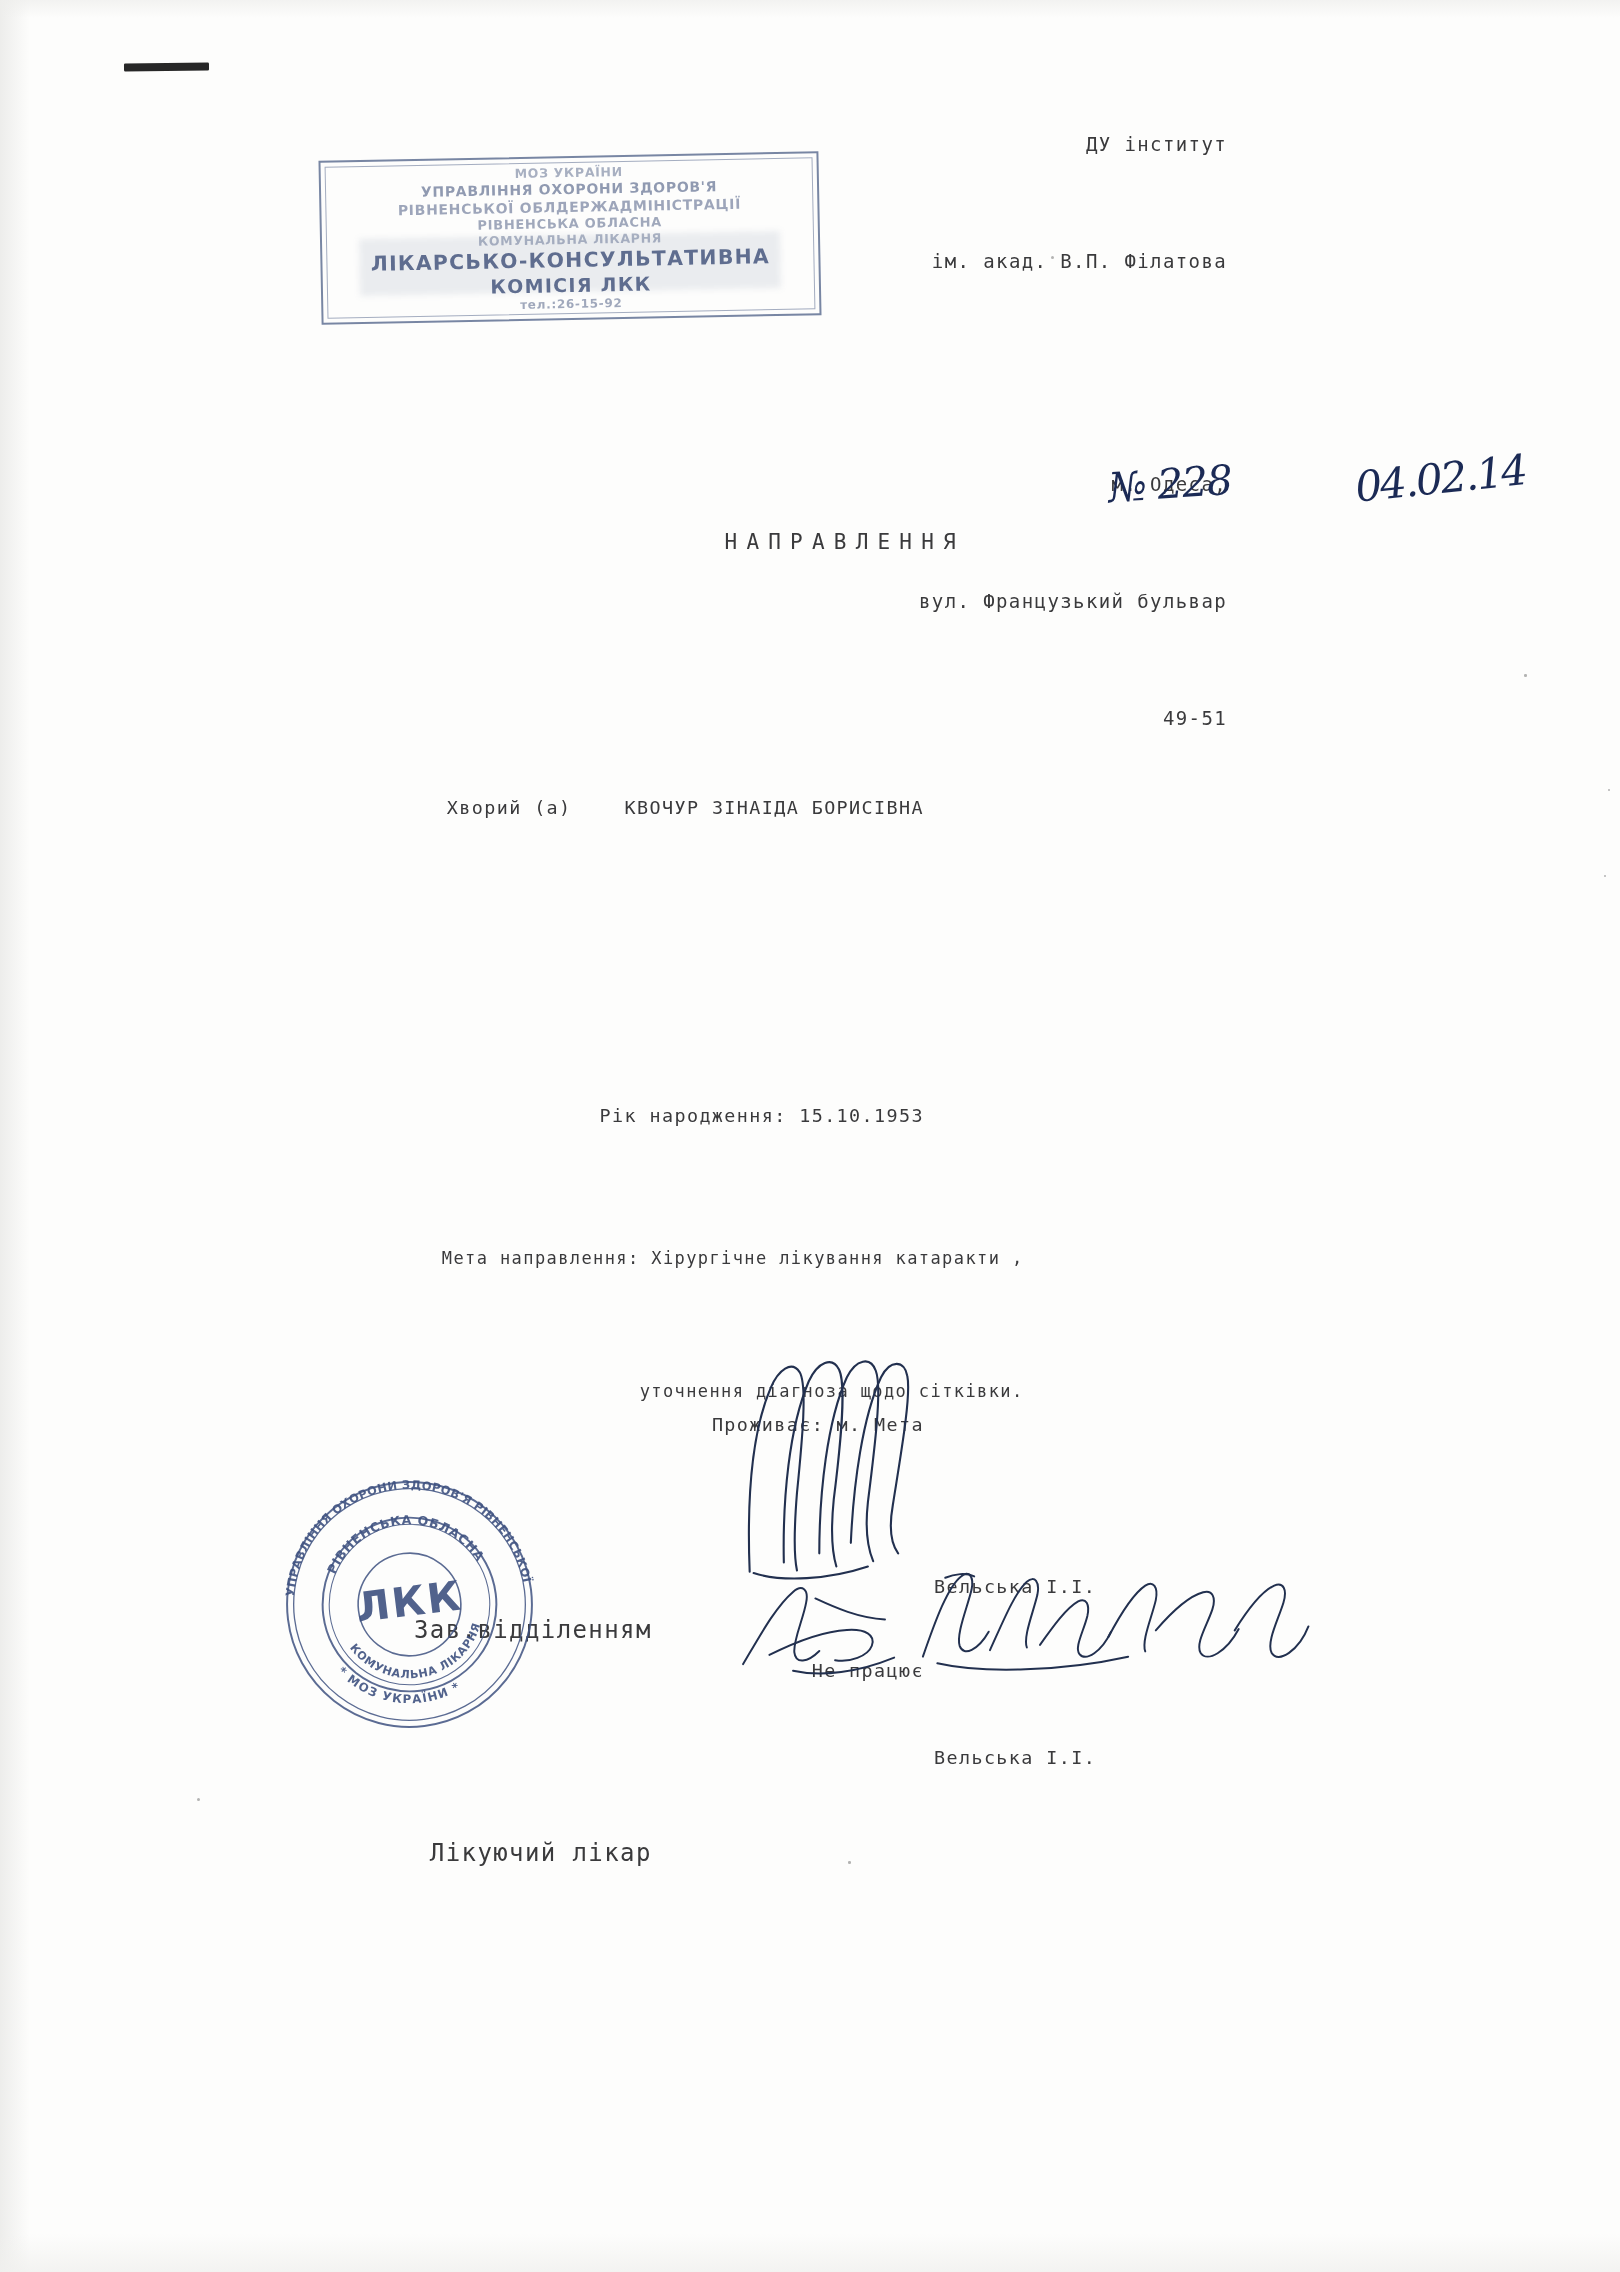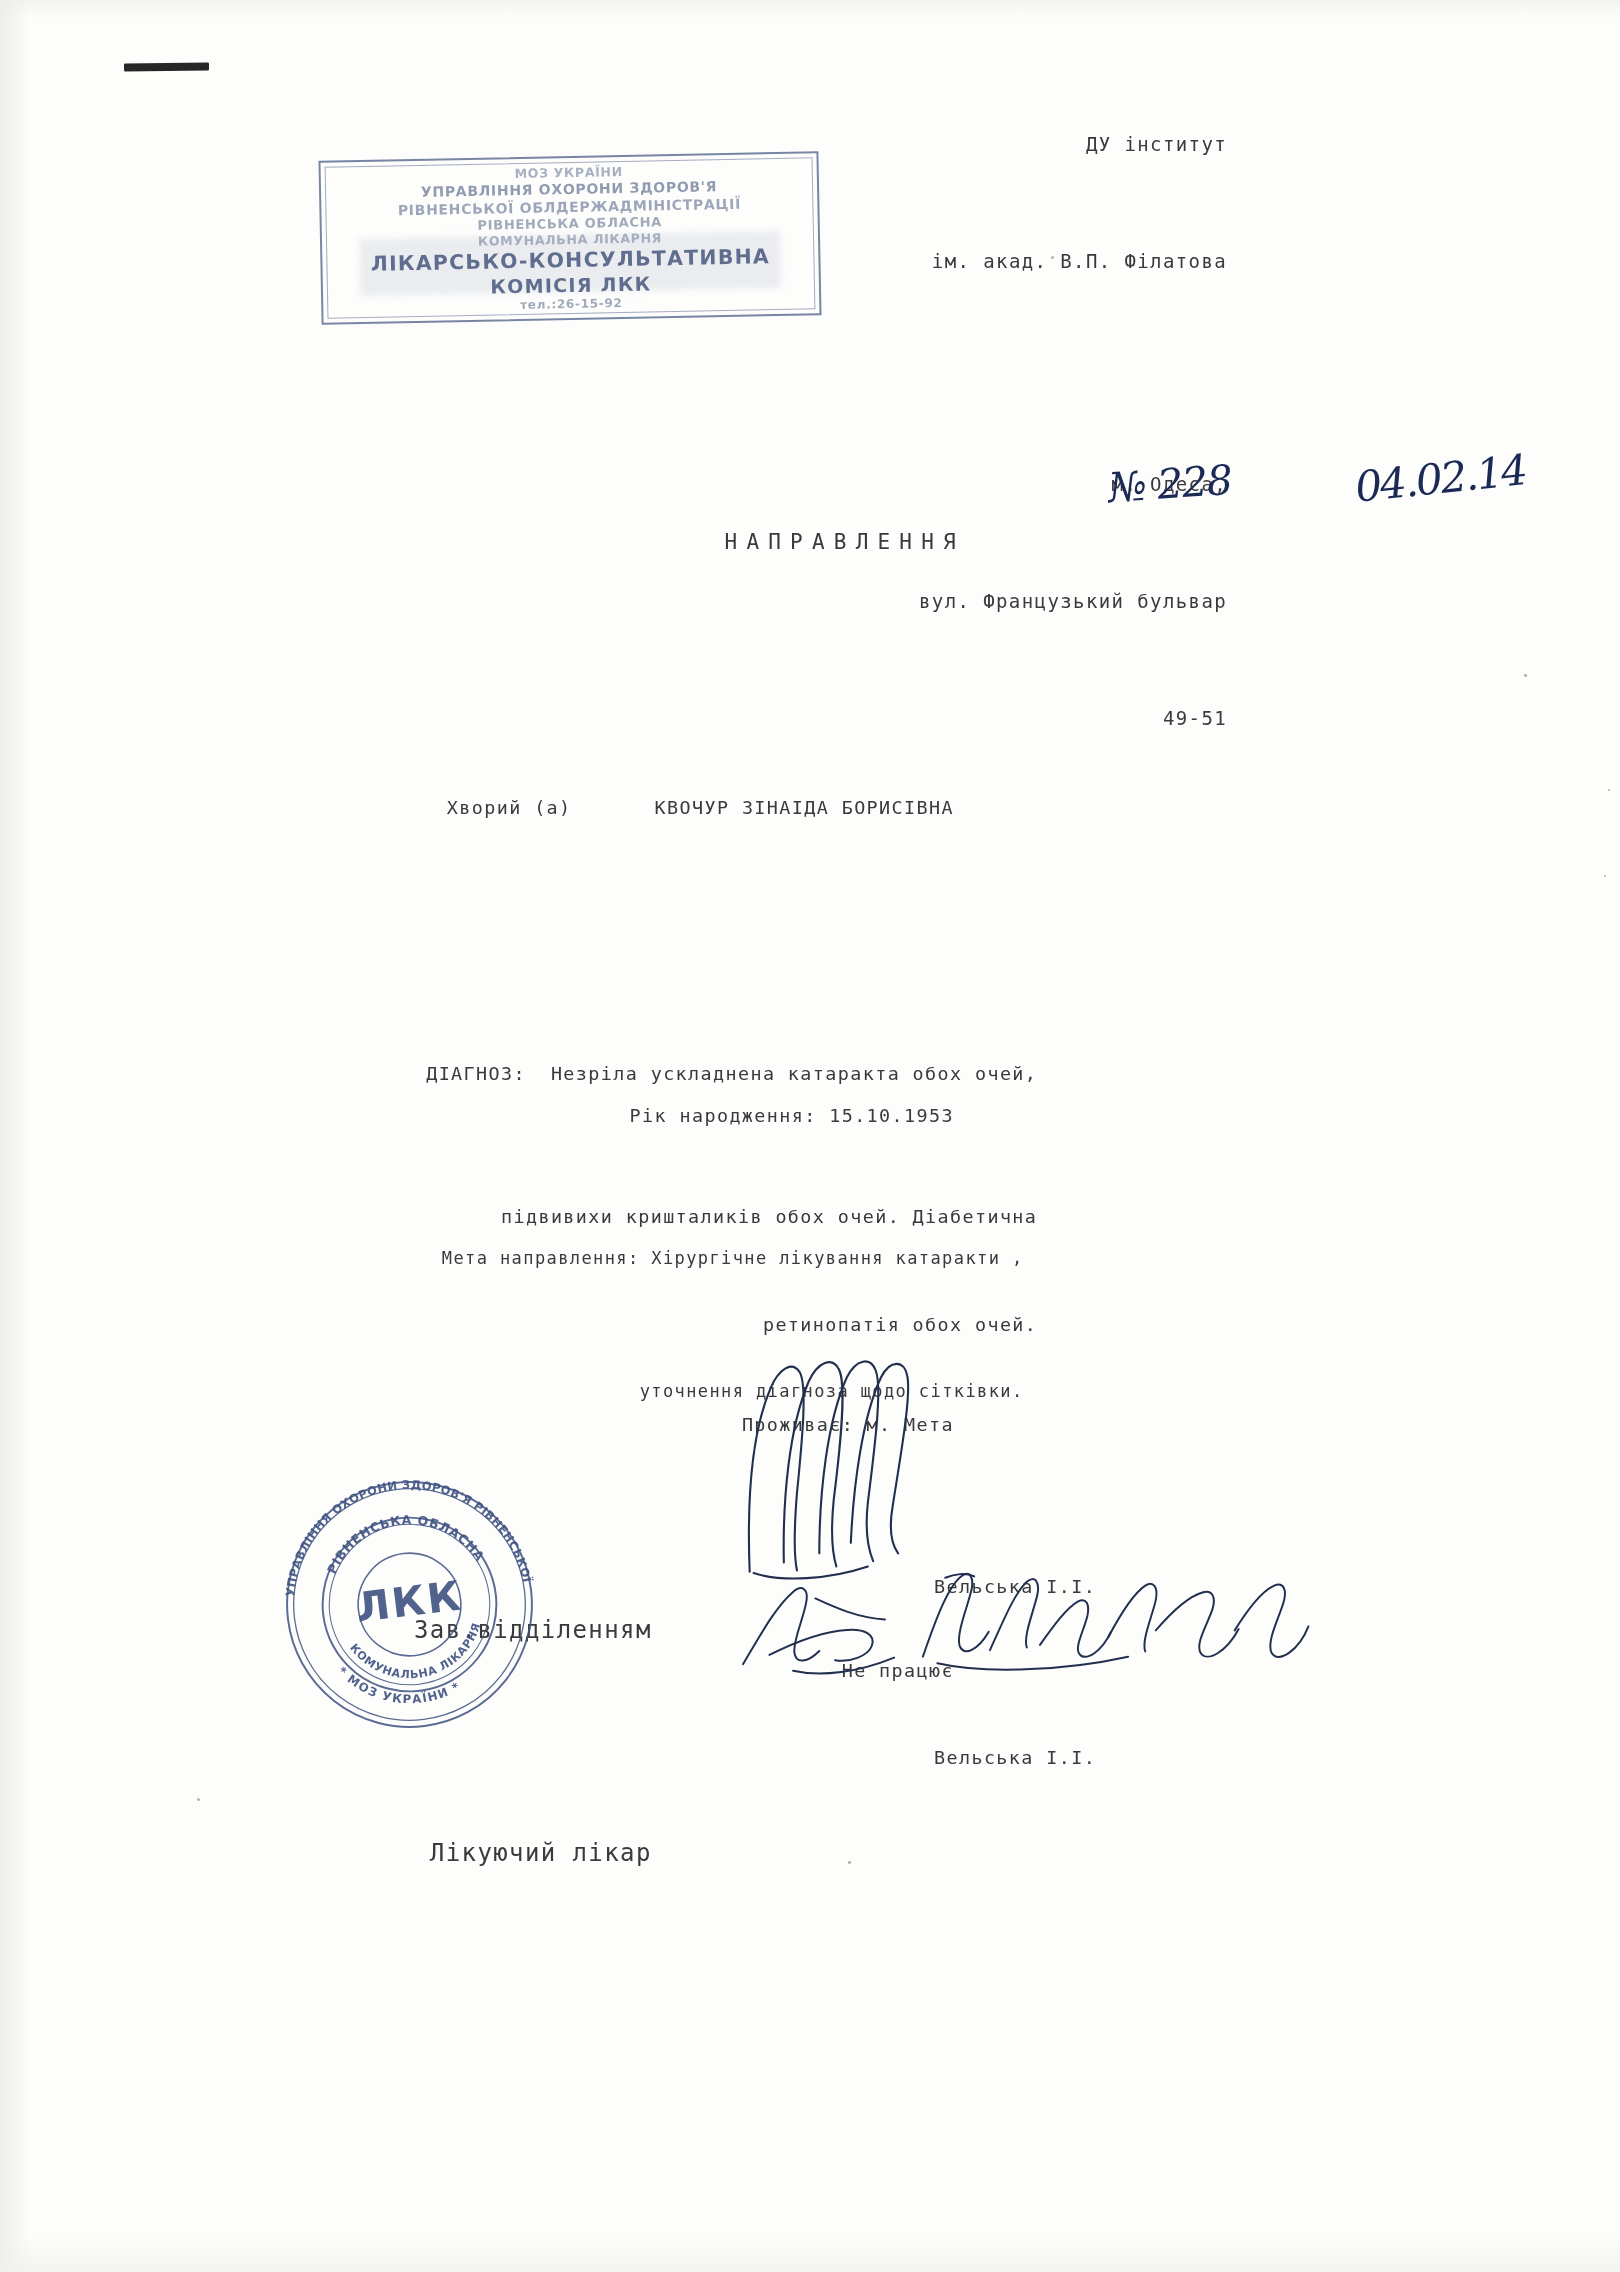--- a/index.html
+++ b/index.html
@@ -140,21 +140,21 @@
   }
 
   
   .patient {
     position: absolute;
     left: 372px; top: 592px;
     font-size: 18.4px;
     letter-spacing: 1.4px;
     line-height: 3.35;
   }
-  .patient .nm { margin-left: 83px; }
+  .patient .nm { margin-left: 53px; }
 
   
   .diagnosis {
     position: absolute;
     left: 343px; top: 948px;
     font-size: 18.4px;
     letter-spacing: 1.4px;
     line-height: 1.95;
   }
   .diagnosis .ind { display: inline-block; width: 158px; }
@@ -256,27 +256,20 @@
     </div>
     <div>
       <span>Рік народження:</span>&nbsp;<span>15.10.1953</span>
     </div>
     <div>
       <span>Проживає:</span>&nbsp;<span>м. Мета</span>
     </div>
     <div>Не працює</div>
   </div>
 
-  <div class="diagnosis typed">
-    <div>
-      <span>ДІАГНОЗ:</span>&nbsp;&nbsp;<span>Незріла ускладнена катаракта обох очей,</span>
-    </div>
-    <div><span class="ind"></span><span>підвивихи кришталиків обох очей. Діабетична</span></div>
-    <div><span class="ind"></span><span>ретинопатія обох очей.</span></div>
-  </div>
 
   <div class="purpose typed">
     <div>
       <span>Мета направлення:</span>&nbsp;<span>Хірургічне лікування катаракти ,</span>
     </div>
     <div><span class="ind2"></span><span>уточнення діагноза щодо сітківки.</span></div>
   </div>
 
   <div class="sig-left typed">
     <div>Зав.відділенням</div>

